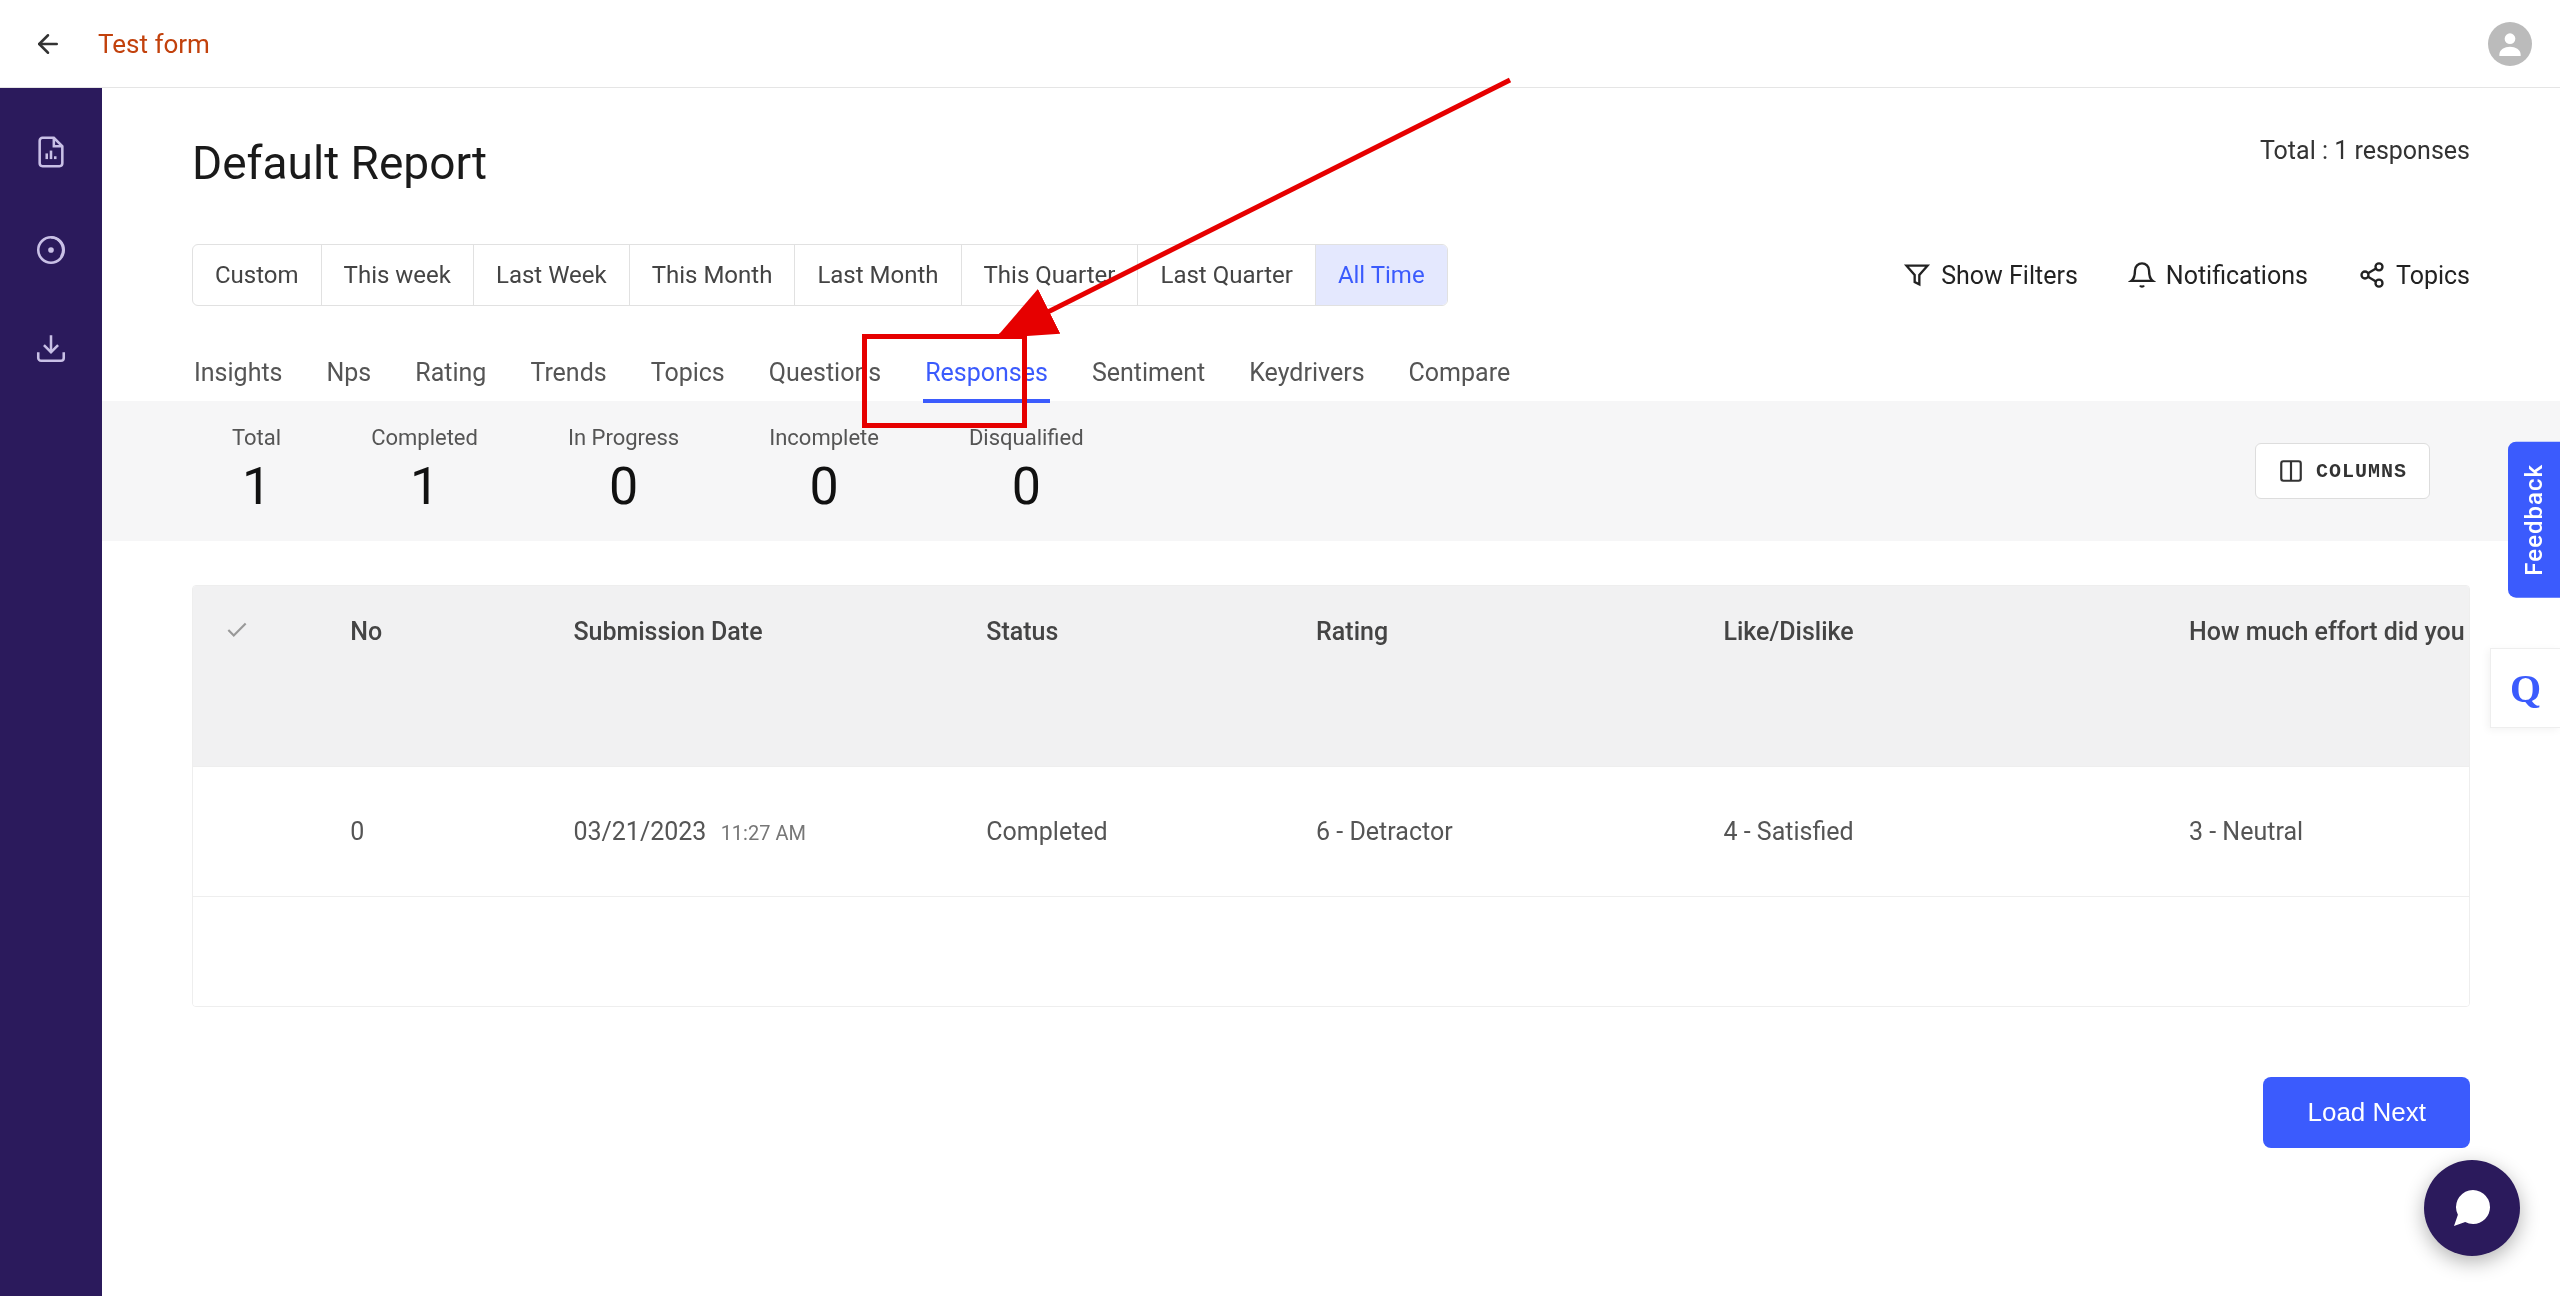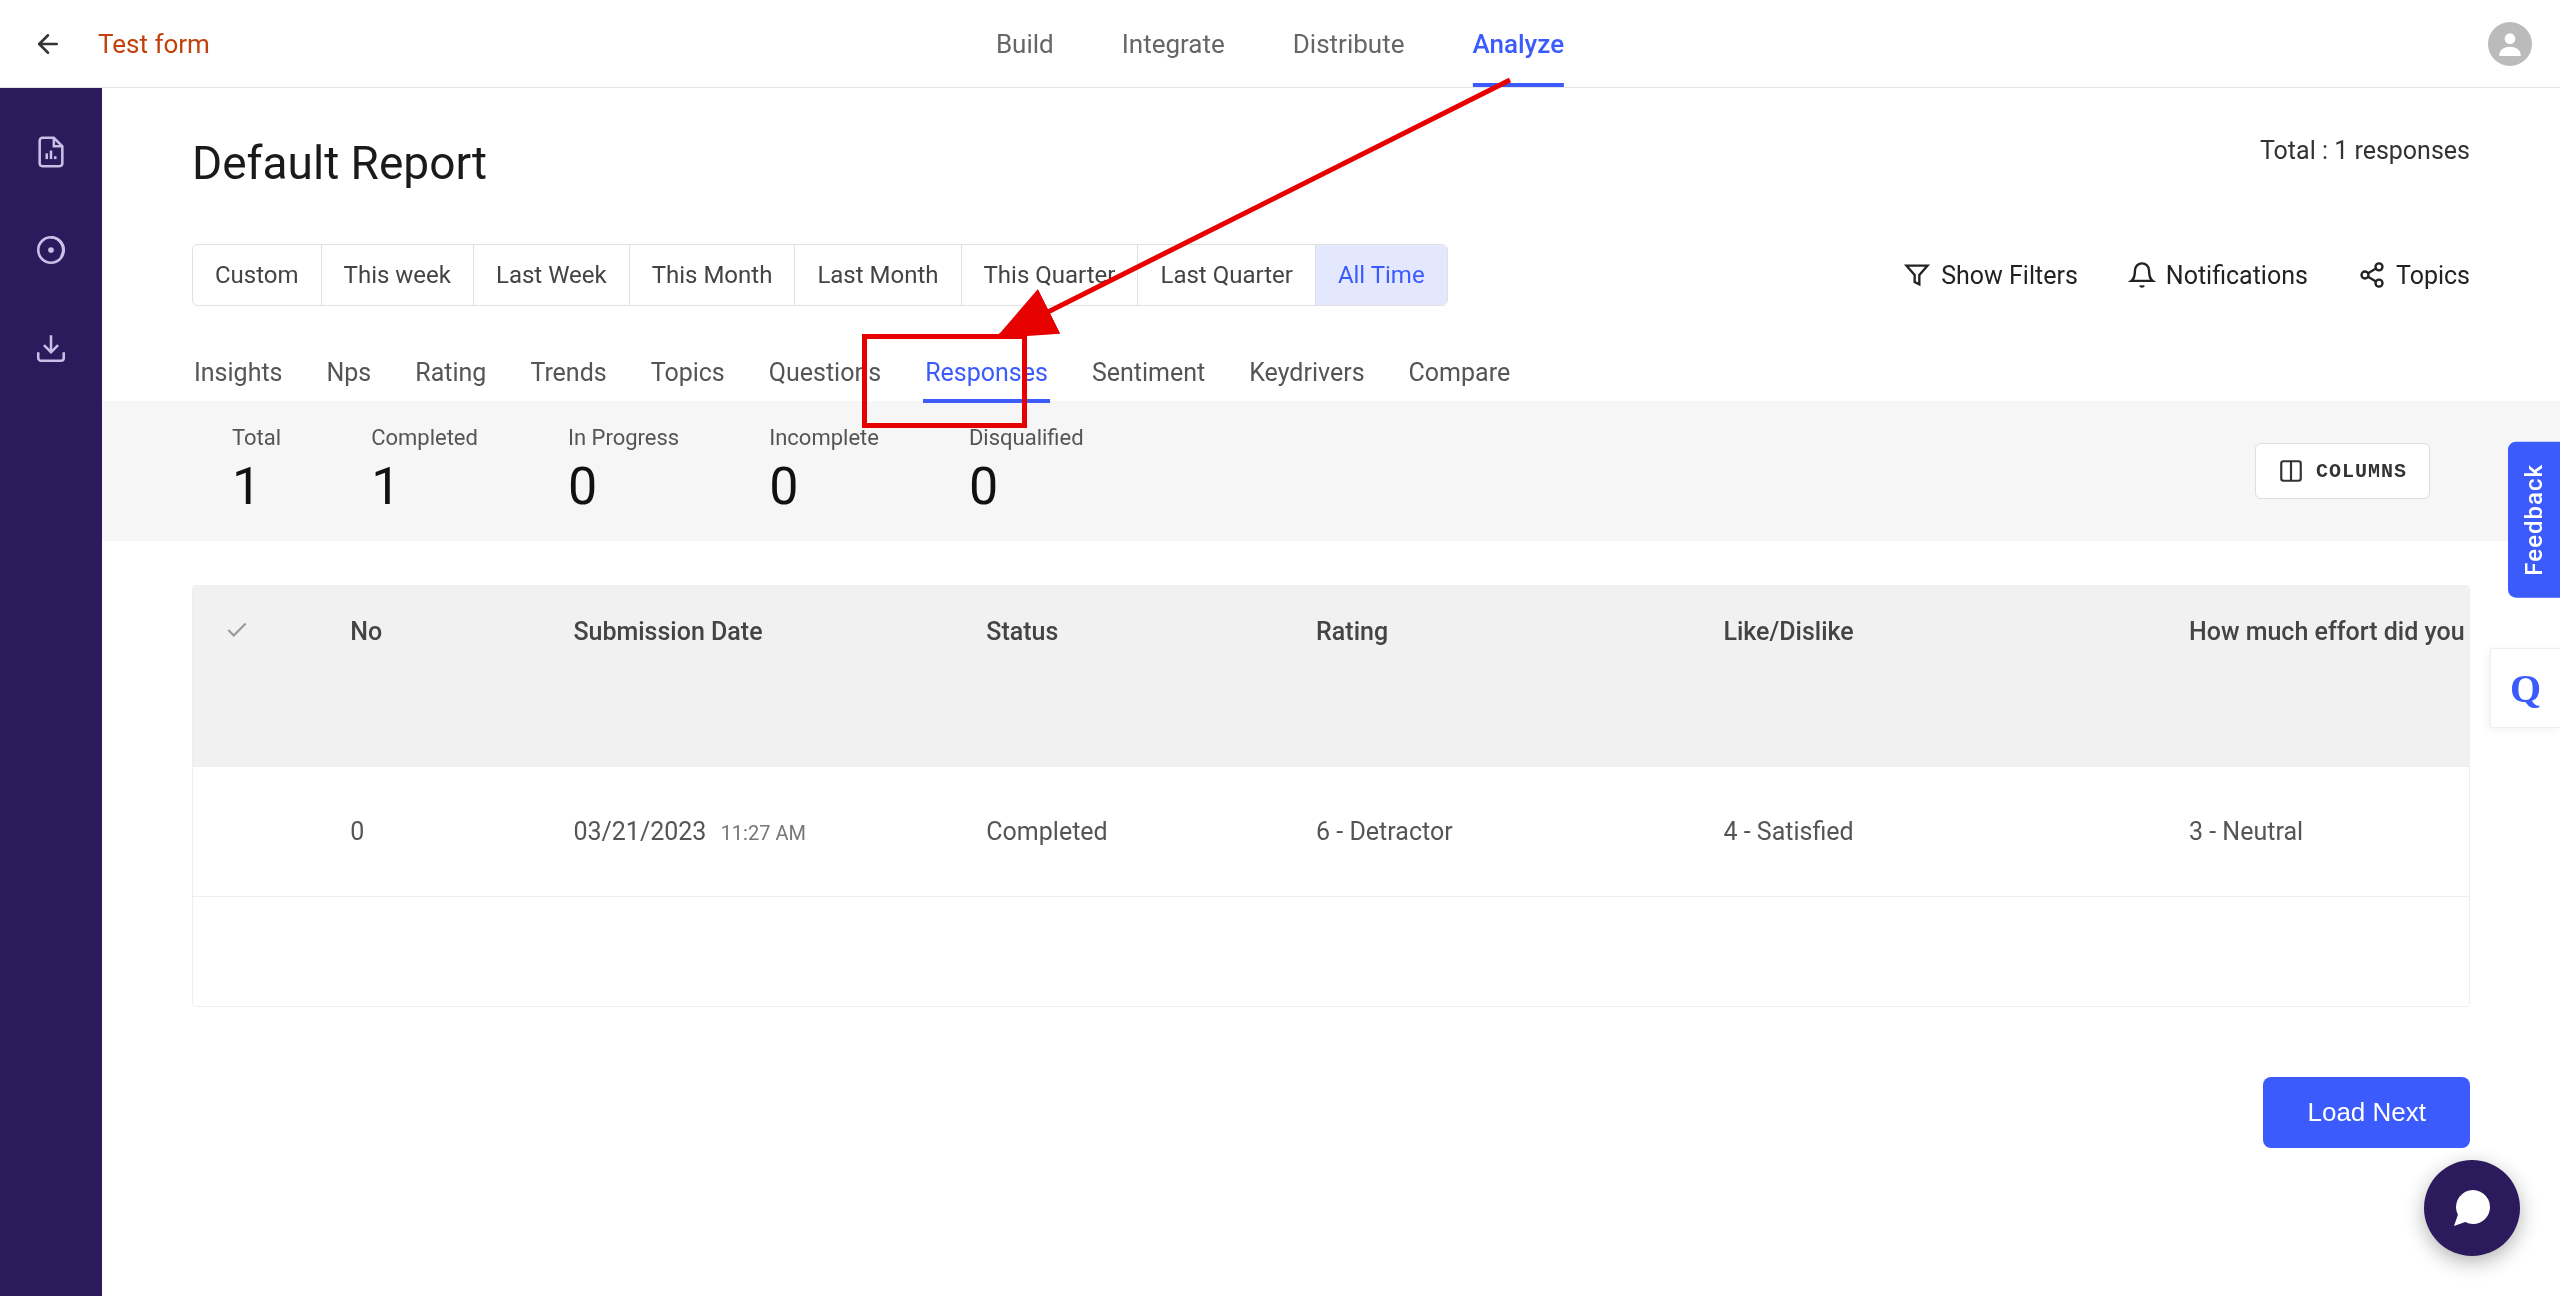--- a/index.html
+++ b/index.html
@@ -173,20 +173,21 @@
     display:flex;
     align-items:center;
     margin-left:-90px;
     margin-right:-90px;
     padding-left: 130px;
     padding-right: 130px;
   }
   .stats {
     display:flex;
     gap: 90px;
+    text-align: center;
   }
   .stat {}
   .stat-label { font-size:22px;color:#555; margin-bottom:6px;}
   .stat-value { font-size:52px; font-weight:400; color:#111;}
   .columns-btn {
     margin-left:auto;
     display:flex;
     align-items:center;
     gap:12px;
     border:1px solid #ddd;
@@ -312,26 +313,20 @@
 <body>
 
 <div class="topbar">
   <div class="back-arrow">
     <svg width="30" height="30" viewBox="0 0 24 24" fill="none" stroke="#333" stroke-width="2" stroke-linecap="round" stroke-linejoin="round">
         <line x1="19" y1="12" x2="5" y2="12"></line>
         <polyline points="12 19 5 12 12 5"></polyline>
       </svg>
   </div>
   <div class="form-name">Test form</div>
-  <div class="top-tabs">
-    <div class="top-tab">Build</div>
-    <div class="top-tab">Integrate</div>
-    <div class="top-tab">Distribute</div>
-    <div class="top-tab active">Analyze</div>
-  </div>
   <div class="avatar">
     <svg width="32" height="32" viewBox="0 0 24 24">
         <circle cx="12" cy="8" r="4"></circle>
         <path d="M4 20c0-4 4-6 8-6s8 2 8 6v1H4z"></path>
       </svg>
   </div>
 </div>
 
 <div class="layout">
 

